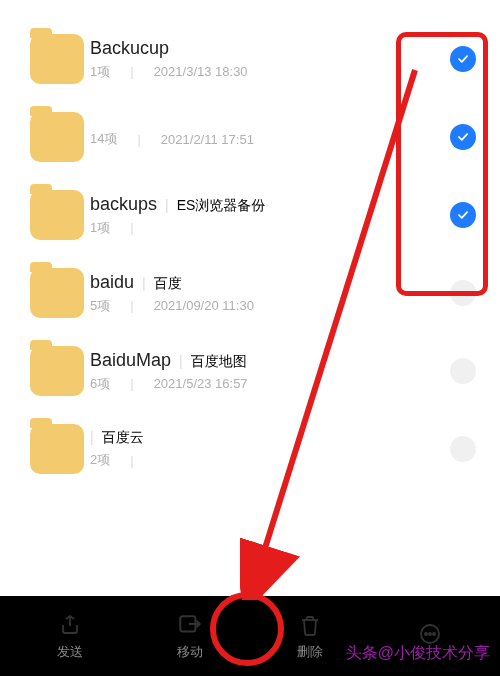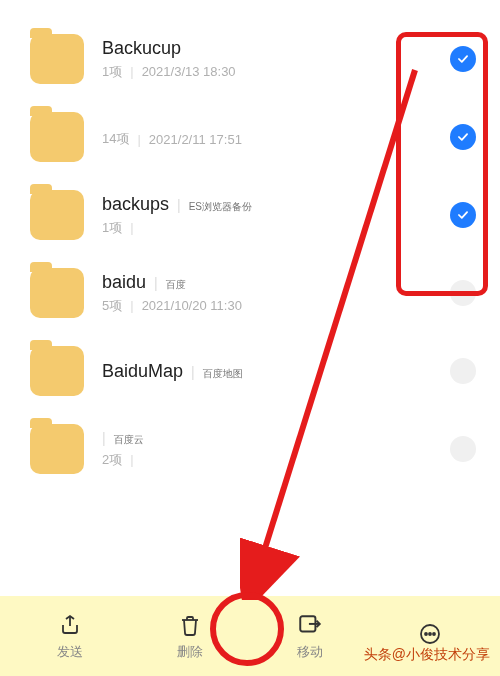--- a/index.html
+++ b/index.html
@@ -33,48 +33,48 @@
       position: absolute;
       top: -6px;
       left: 0;
       width: 22px;
       height: 10px;
       background: #f4ca6e;
       border-radius: 4px 4px 0 0;
     }
     .file-info {
       flex: 1;
-      margin-left: 18px;
+      margin-left: 6px;
       min-width: 0;
     }
     .file-title-row {
       display: flex;
       align-items: baseline;
       gap: 8px;
     }
     .file-name {
       font-size: 18px;
       color: #222;
       font-weight: 500;
     }
     .file-tag-sep {
       color: #dcdcdc;
       font-size: 14px;
     }
     .file-tag {
-      font-size: 10px;
-      color: #737373;
+      font-size: 14px;
+      color: #000000;
     }
     .file-meta {
       margin-top: 4px;
       font-size: 13px;
       color: #b0b0b0;
       display: flex;
       align-items: center;
-      gap: 8px;
+      gap: 20px;
     }
     .meta-sep { color: #dcdcdc; }
     .check {
       width: 26px;
       height: 26px;
       border-radius: 50%;
       flex-shrink: 0;
       display: flex;
       align-items: center;
       justify-content: center;
@@ -85,21 +85,21 @@
     .bottom-bar {
       position: absolute;
       bottom: 0;
       left: 0;
       right: 0;
       height: 80px;
       display: flex;
       justify-content: space-around;
       align-items: center;
       padding: 0 10px;
-      background: #fef9c3;
+      background: #000000;
     }
     .bar-item {
       display: flex;
       flex-direction: column;
       align-items: center;
       gap: 4px;
       width: 70px;
     }
     .bar-icon {
       width: 28px;
@@ -136,22 +136,22 @@
       top: 60px;
       left: 240px;
       width: 200px;
       height: 540px;
       pointer-events: none;
     }
     .watermark {
       position: absolute;
       bottom: 12px;
       right: 10px;
-      font-size: 14px;
-      color: #c2410c;
+      font-size: 16px;
+      color: #a21caf;
     }
   </style>
 </head>
 <body>
 
 <div class="file-list">
     <div class="file-item">
       <div class="folder-icon"></div>
       <div class="file-info">
         <div class="file-title-row">
@@ -207,32 +207,37 @@
       <div class="folder-icon"></div>
       <div class="file-info">
         <div class="file-title-row">
           <span class="file-name">baidu</span>
           <span class="file-tag-sep">|</span>
           <span class="file-tag">百度</span>
         </div>
         <div class="file-meta">
           <span>5项</span>
           <span class="meta-sep">|</span>
-          <span>2021/10/20 11:30</span>
+          <span>2021/09/20 11:30</span>
         </div>
       </div>
       <div class="check unselected"></div>
     </div>
     <div class="file-item">
       <div class="folder-icon"></div>
       <div class="file-info">
         <div class="file-title-row">
           <span class="file-name">BaiduMap</span>
           <span class="file-tag-sep">|</span>
           <span class="file-tag">百度地图</span>
+        </div>
+        <div class="file-meta">
+          <span>6项</span>
+          <span class="meta-sep">|</span>
+          <span>2021/5/23 16:57</span>
         </div>
       </div>
       <div class="check unselected"></div>
     </div>
     <div class="file-item">
       <div class="folder-icon"></div>
       <div class="file-info">
         <div class="file-title-row">
           <span class="file-tag-sep">|</span>
           <span class="file-tag">百度云</span>
@@ -252,37 +257,37 @@
       <svg viewBox="0 0 24 24" width="24" height="24" fill="none" stroke="#333" stroke-width="1.8">
         <path d="M12 3v10"></path>
           <path d="M8 6l4-3 4 3"></path>
         <path d="M5 12v6a2 2 0 0 0 2 2h10a2 2 0 0 0 2-2v-6"></path>
       </svg>
     </div>
     <span class="bar-label">发送</span>
   </div>
   <div class="bar-item">
     <div class="bar-icon">
+      <svg viewBox="0 0 24 24" width="26" height="26" fill="none" stroke="#333" stroke-width="1.8">
+        <rect x="3" y="4" width="14" height="14" rx="2"></rect>
+        <path d="M11 11h10"></path>
+          <path d="M18 8l3 3-3 3"></path>
+      </svg>
+    </div>
+    <span class="bar-label">移动</span>
+  </div>
+  <div class="bar-item">
+    <div class="bar-icon">
       <svg viewBox="0 0 24 24" width="24" height="24" fill="none" stroke="#333" stroke-width="1.8">
         <path d="M4 7h16"></path>
           <path d="M9 7V5a1 1 0 0 1 1-1h4a1 1 0 0 1 1 1v2"></path>
         <path d="M6 7l1 13a2 2 0 0 0 2 2h6a2 2 0 0 0 2-2l1-13"></path>
       </svg>
     </div>
     <span class="bar-label">删除</span>
-  </div>
-  <div class="bar-item">
-    <div class="bar-icon">
-      <svg viewBox="0 0 24 24" width="26" height="26" fill="none" stroke="#333" stroke-width="1.8">
-        <rect x="3" y="4" width="14" height="14" rx="2"></rect>
-        <path d="M11 11h10"></path>
-          <path d="M18 8l3 3-3 3"></path>
-      </svg>
-    </div>
-    <span class="bar-label">移动</span>
   </div>
   <div class="bar-item">
     <div class="bar-icon">
       <svg viewBox="0 0 24 24" width="24" height="24" fill="none" stroke="#333" stroke-width="1.8">
         <circle cx="12" cy="12" r="9"></circle>
         <circle cx="8" cy="12" r="1" fill="#333"></circle>
         <circle cx="12" cy="12" r="1" fill="#333"></circle>
         <circle cx="16" cy="12" r="1" fill="#333"></circle>
       </svg>
     </div>

